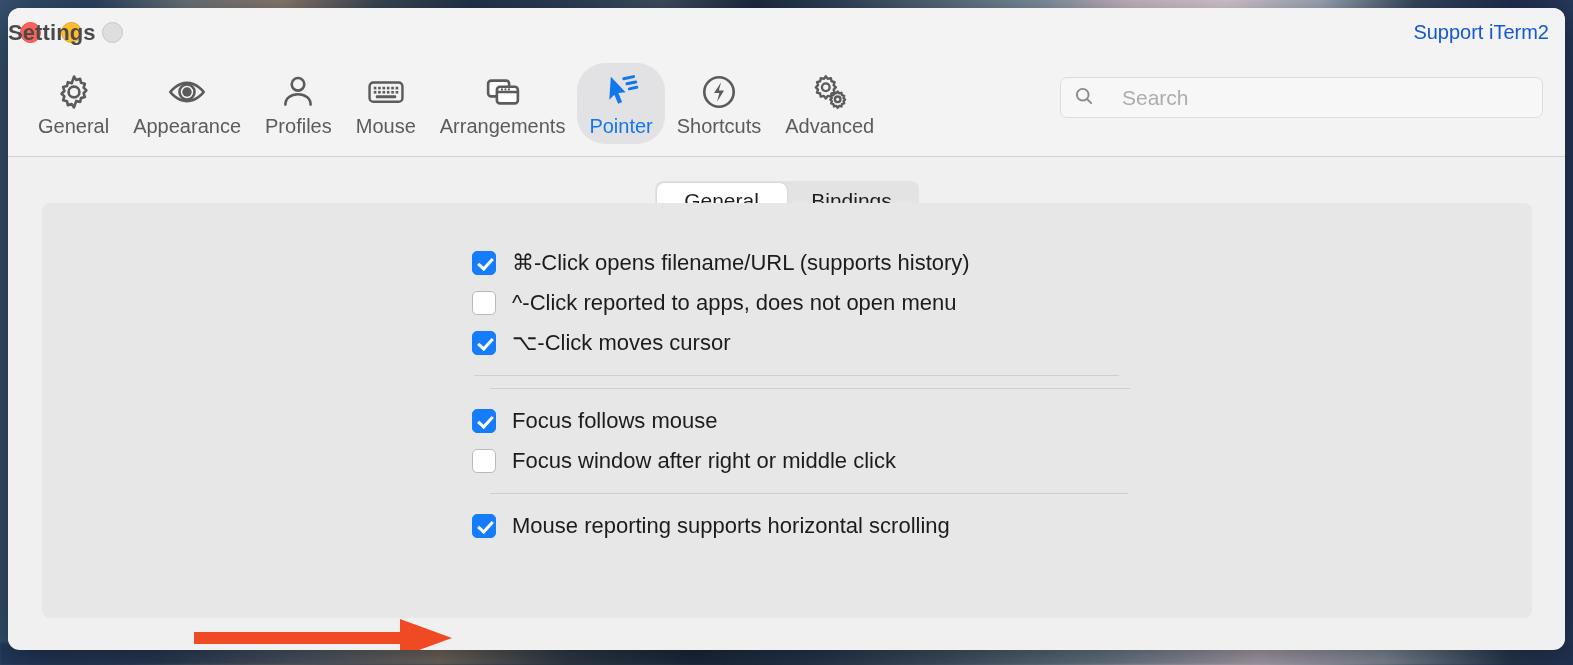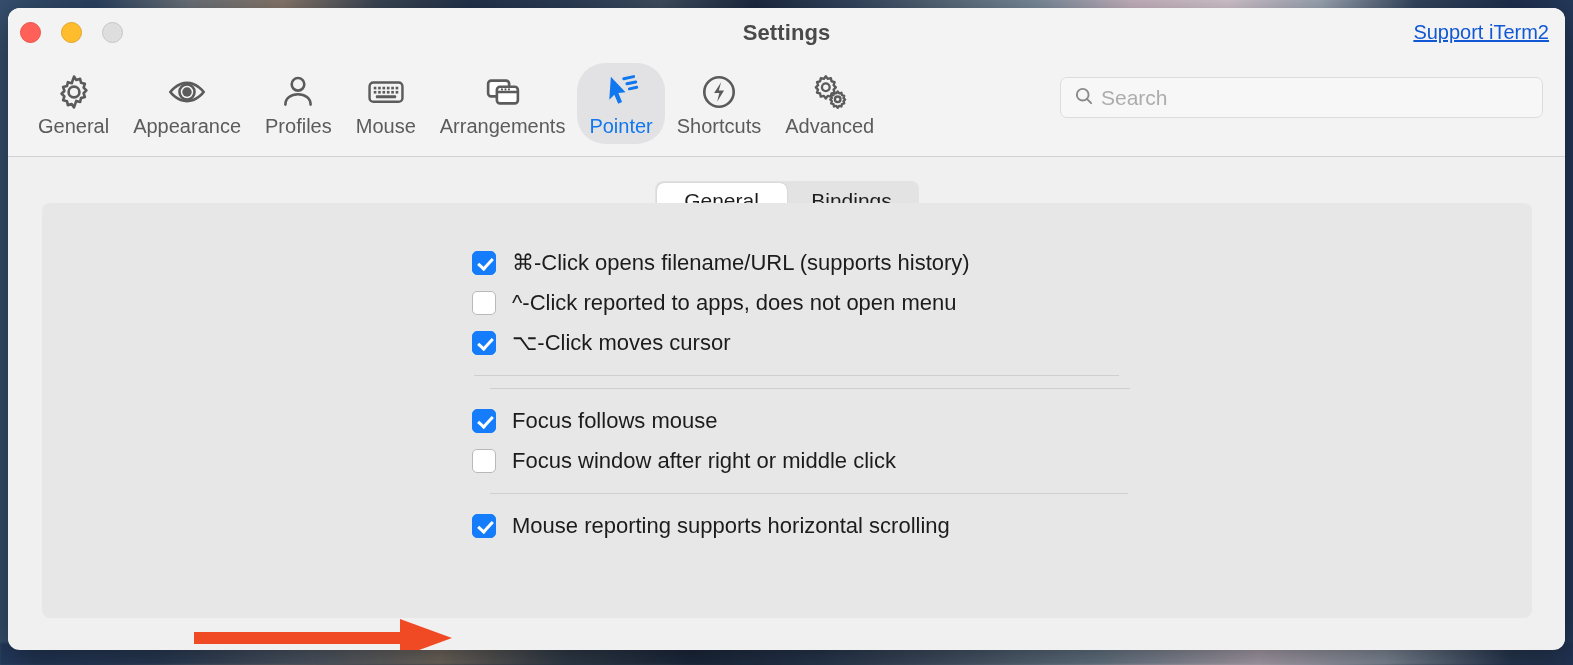--- a/index.html
+++ b/index.html
@@ -72,34 +72,33 @@
     border-radius: 50%;
   }
   .light.red    { background: #ff6159; border: 0.5px solid #e8504a; }
   .light.yellow { background: #ffbd2e; border: 0.5px solid #e0a52a; }
   .light.gray   { background: #dedede; border: 0.5px solid #c6c6c6; }
 
   .win-title {
     position: absolute;
     left: 0; right: 0;
     top: 12px;
-    text-align: center;
+    text-align: left;
     font-size: 22px;
     font-weight: bold;
     color: #4a4a4a;
     letter-spacing: 0.1px;
   }
 
   .support-link {
     position: absolute;
     right: 16px;
     top: 13px;
     font-size: 20px;
     color: #1257d4;
-    text-decoration: underline;
     cursor: pointer;
   }
 
   
   .toolbar {
     position: relative;
     height: 100px;
     background: #f3f3f3;
     border-bottom: 1px solid #d2d2d4;
   }
@@ -140,21 +139,21 @@
     right: 22px;
     top: 20px;
     width: 483px;
     height: 41px;
     background: #f7f7f7;
     border: 1px solid #dcdcdc;
     border-radius: 7px;
     display: flex;
     align-items: center;
     padding: 0 12px;
-    gap: 6px;
+    gap: 27px;
   }
   .search-placeholder {
     font-size: 21px;
     color: #adadad;
   }
 
   
   .content {
     position: relative;
     height: 492px;

